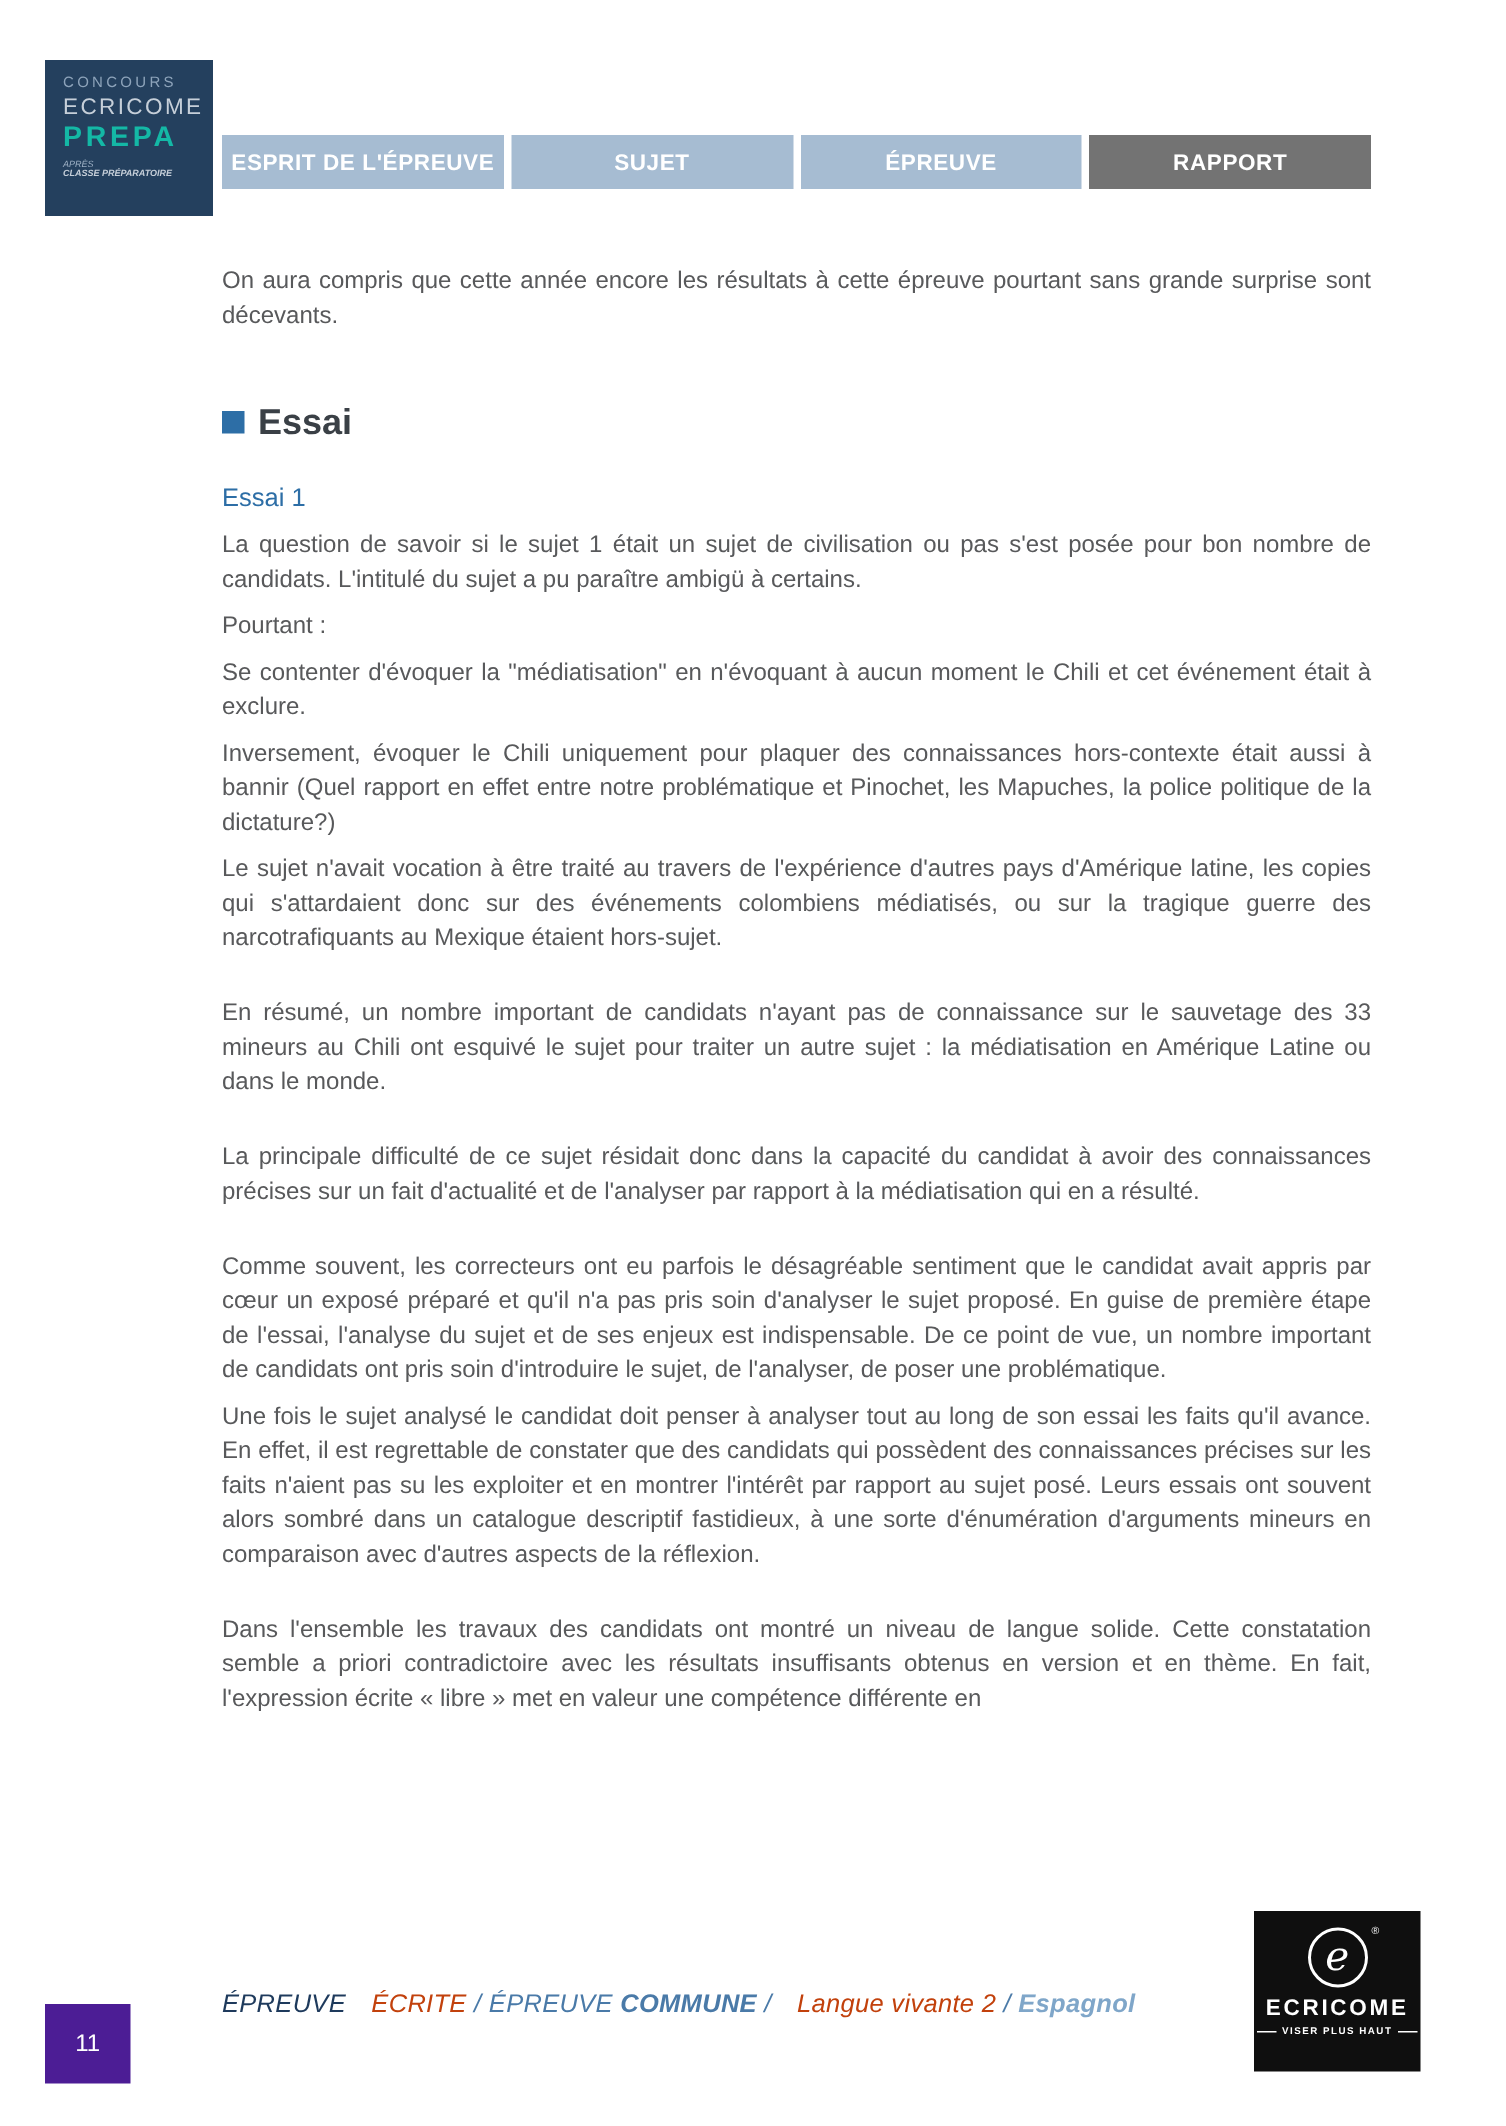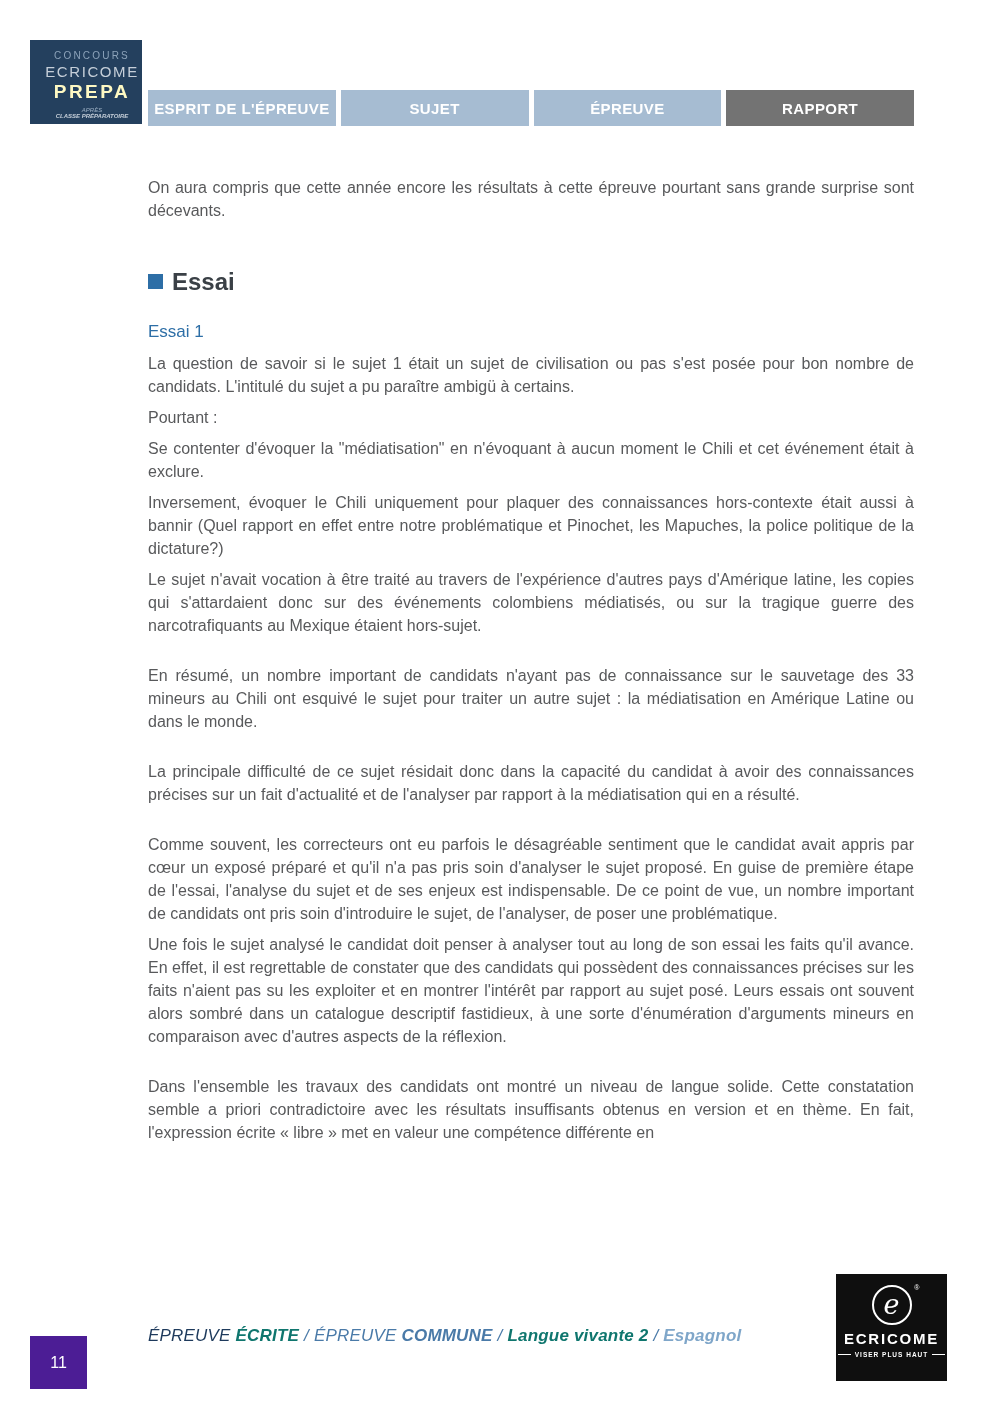--- a/index.html
+++ b/index.html
@@ -1,25 +1,25 @@
 <!DOCTYPE html>
 <html><head>
 <meta charset="utf-8">
 <style>
   * { box-sizing: border-box; }
   html, body { margin: 0; padding: 0; background: #ffffff; }
   body { font-family: "Liberation Sans", "DejaVu Sans", sans-serif; }
   .page { position: relative; width: 1004px; height: 1417px; background: #ffffff; overflow: hidden; }
 
   
-  .logo-box { position: absolute; left: 30px; top: 40px; width: 112px; height: 84px;
-              background: #24405e; color: #fff; padding: 10px 0 0 12px; text-align: center; }
+  .logo-box { position: absolute; left: 30px; top: 40px; width: 112px; height: 104px;
+              background: #24405e; color: #fff; padding: 10px 0 0 12px; }
   .logo-concours { font-size: 10px; letter-spacing: 2.2px; color: #8da3ba; }
   .logo-ecricome { font-size: 15px; letter-spacing: 1.6px; color: #c6cfd9; margin-top: 2px; }
-  .logo-prepa { font-size: 19px; font-weight: bold; letter-spacing: 2.5px; color: #fef9c3; margin-top: 1px; }
+  .logo-prepa { font-size: 19px; font-weight: bold; letter-spacing: 2.5px; color: #14b8a6; margin-top: 1px; }
   .logo-sub1 { font-size: 6px; font-style: italic; color: #9db0c4; margin-top: 4px; }
   .logo-sub2 { font-size: 6px; font-style: italic; font-weight: bold; color: #c6cfd9; }
 
   
   .tabs { position: absolute; left: 148px; top: 90px; width: 766px; height: 36px; display: flex; gap: 5px; }
   .tab { flex: 1; display: flex; align-items: center; justify-content: center;
          background: #a6bcd2; color: #ffffff; font-size: 15px; font-weight: bold;
          letter-spacing: 0.4px; cursor: pointer; }
   .tab.active { background: #737373; }
 
@@ -33,21 +33,21 @@
   .section-title { font-size: 24px; font-weight: bold; color: #3a4046; }
   .sub-title { margin: 0 0 9px; font-size: 17px; font-weight: normal; color: #2d6ea6; }
 
   
   .page-num { position: absolute; left: 30px; top: 1336px; width: 57px; height: 53px;
               background: #4c1d95; color: #ffffff; font-size: 16px;
               display: flex; align-items: center; justify-content: center; }
   .footer-line { position: absolute; left: 148px; top: 1326px; font-size: 17px;
                  font-style: italic; letter-spacing: 0.2px; white-space: nowrap; }
   .seg-navy { color: #1e3a5c; }
-  .seg-navy-bold { color: #0f766e; font-weight: bold; }
+  .seg-navy-bold { color: #c2410c; font-weight: normal; margin-left: 12px; }
   .seg-blue { color: #4a7aa8; }
   .seg-blue-bold { color: #4a7aa8; font-weight: bold; }
   .seg-lightblue-bold { color: #7fa6c9; font-weight: bold; }
 
   
   .brand-box { position: absolute; left: 836px; top: 1274px; width: 111px; height: 107px;
                background: #0f0f0f; color: #ffffff; text-align: center; }
   .brand-circle { position: relative; width: 40px; height: 40px; border: 2px solid #ffffff;
                   border-radius: 50%; margin: 11px auto 5px; }
   .brand-e { font-family: "DejaVu Serif", serif; font-style: italic; font-size: 27px;

